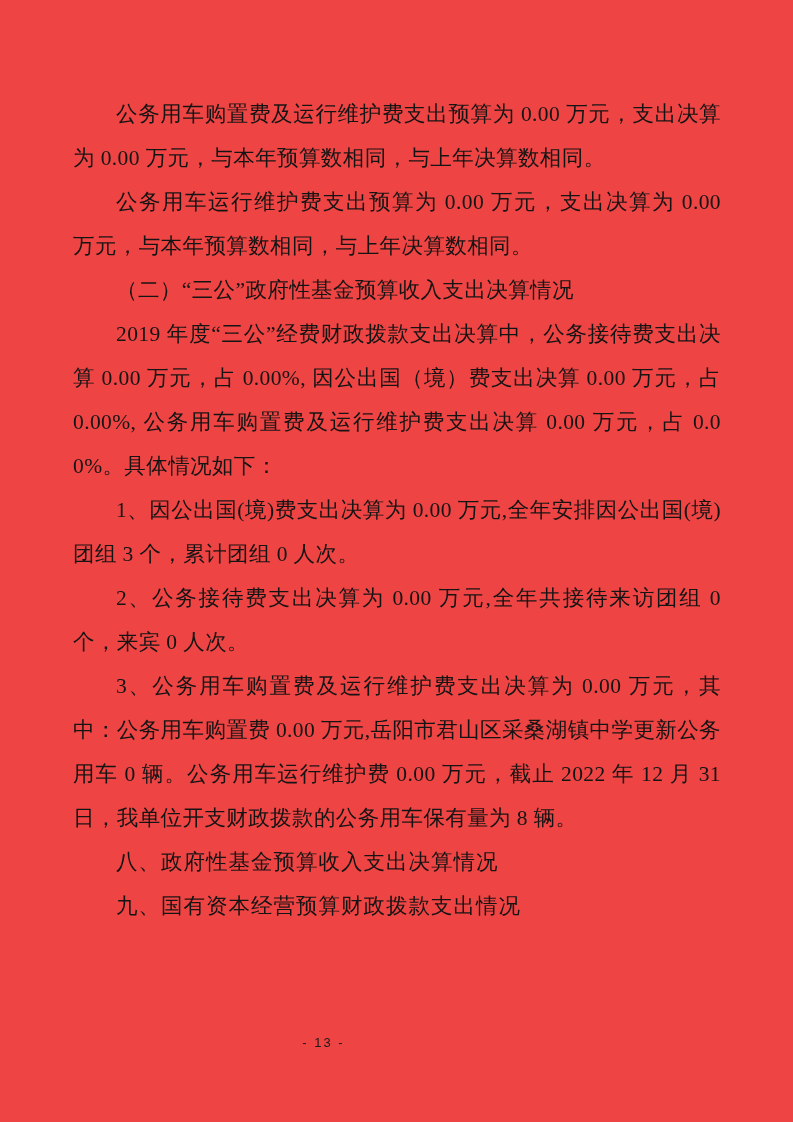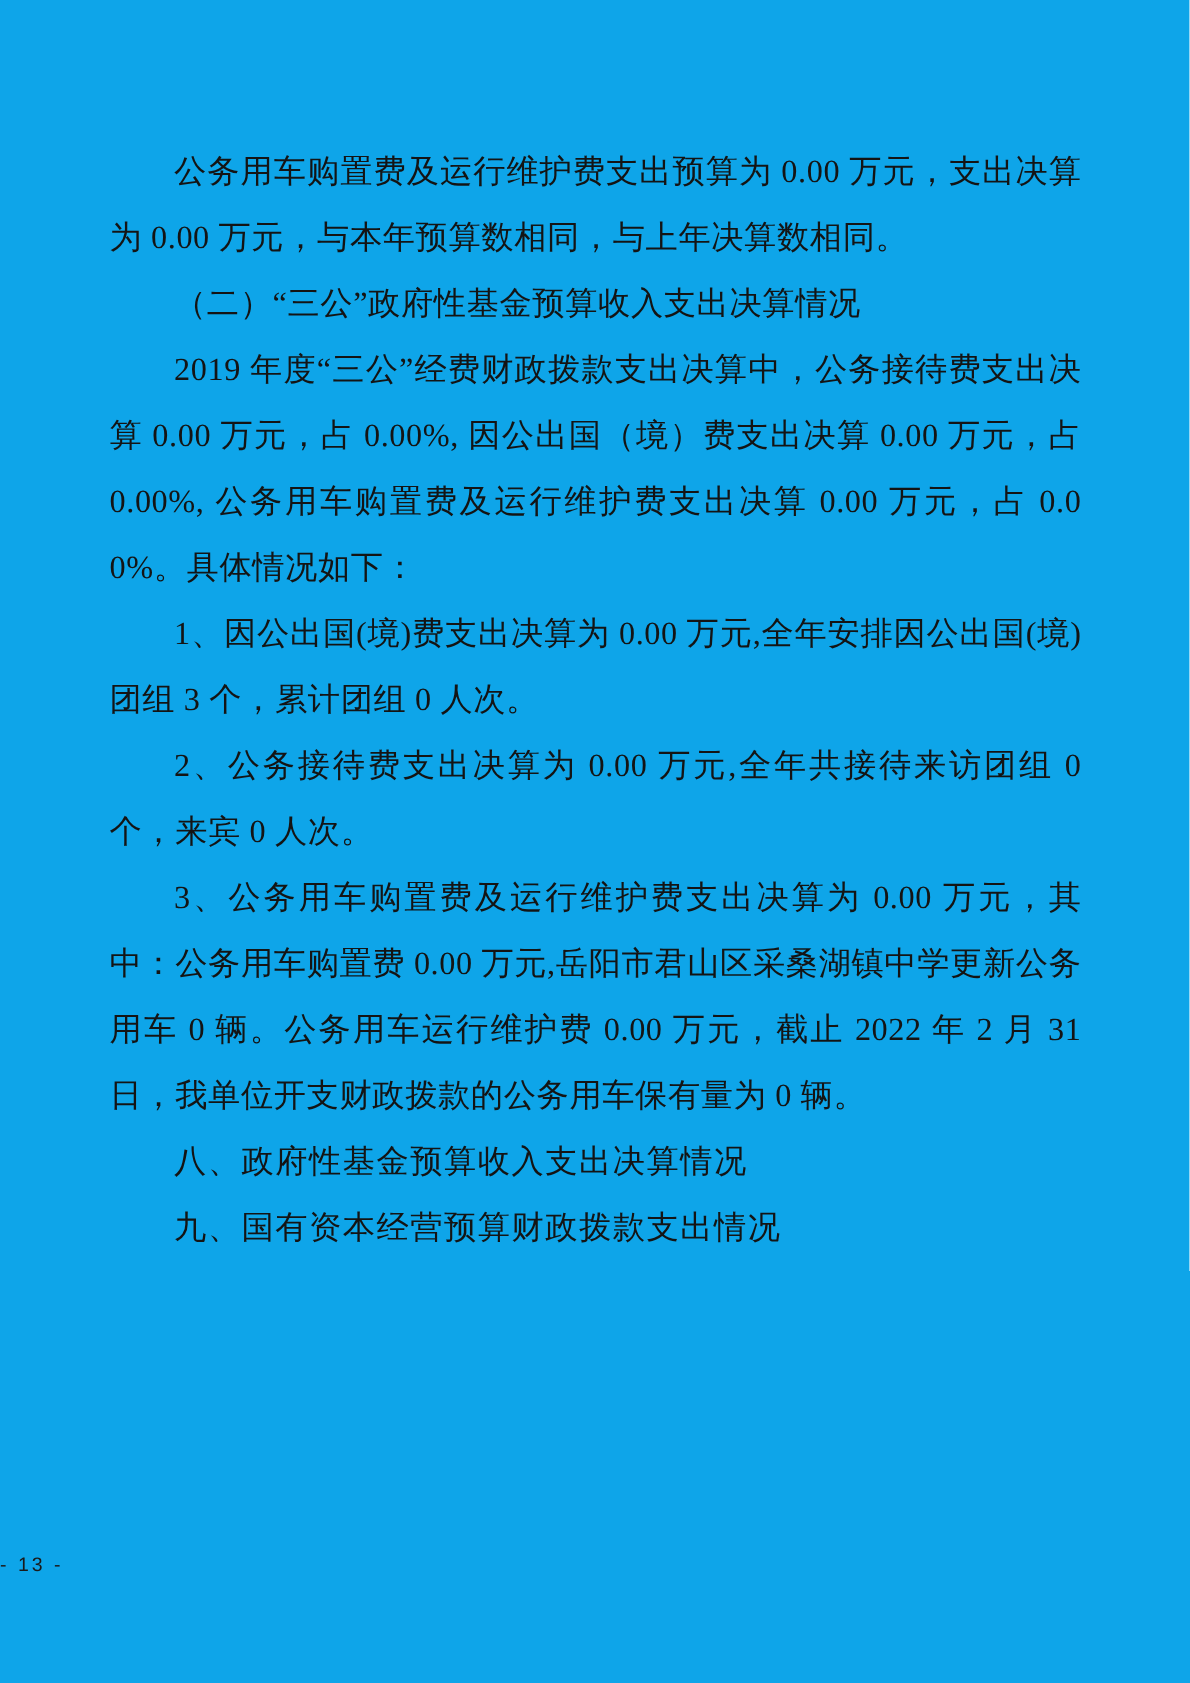--- a/index.html
+++ b/index.html
@@ -4,21 +4,21 @@
 <style>
   html, body {
     margin: 0;
     padding: 0;
     background: #ffffff;
   }
   .page {
     position: relative;
     width: 793px;
     height: 1122px;
-    background: #0ea5e9;
+    background: #ef4444;
     overflow: hidden;
     font-family: "Liberation Serif", "DejaVu Serif", serif;
     color: #141414;
   }
   .content {
     position: absolute;
     left: 73px;
     top: 92px;
     width: 648px;
   }
@@ -33,34 +33,36 @@
   }
   .heading {
     font-weight: normal;
     letter-spacing: 1px;
   }
   .footer {
     position: absolute;
     left: 0;
     width: 647px;
     top: 1035px;
+    text-align: center;
     font-family: "Liberation Sans", "DejaVu Sans", sans-serif;
     font-size: 13px;
     color: #1a1a1a;
     letter-spacing: 2px;
   }
 </style>
 </head>
 <body>
 
 <div class="page">
   <div class="content">
     <p class="para">公务用车购置费及运行维护费支出预算为 0.00 万元，支出决算为 0.00 万元，与本年预算数相同，与上年决算数相同。</p>
+    <p class="para">公务用车运行维护费支出预算为 0.00 万元，支出决算为 0.00 万元，与本年预算数相同，与上年决算数相同。</p>
     <p class="para">（二）“三公”政府性基金预算收入支出决算情况</p>
     <p class="para">2019 年度“三公”经费财政拨款支出决算中，公务接待费支出决算 0.00 万元，占 0.00%, 因公出国（境）费支出决算 0.00 万元，占 0.00%, 公务用车购置费及运行维护费支出决算 0.00 万元，占 0.00%。具体情况如下：</p>
     <p class="para">1、因公出国(境)费支出决算为 0.00 万元,全年安排因公出国(境)团组 3 个，累计团组 0 人次。</p>
     <p class="para">2、公务接待费支出决算为 0.00 万元,全年共接待来访团组 0 个，来宾 0 人次。</p>
-    <p class="para">3、公务用车购置费及运行维护费支出决算为 0.00 万元，其中：公务用车购置费 0.00 万元,岳阳市君山区采桑湖镇中学更新公务用车 0 辆。公务用车运行维护费 0.00 万元，截止 2022 年 2 月 31 日，我单位开支财政拨款的公务用车保有量为 0 辆。</p>
+    <p class="para">3、公务用车购置费及运行维护费支出决算为 0.00 万元，其中：公务用车购置费 0.00 万元,岳阳市君山区采桑湖镇中学更新公务用车 0 辆。公务用车运行维护费 0.00 万元，截止 2022 年 12 月 31 日，我单位开支财政拨款的公务用车保有量为 8 辆。</p>
     <p class="para heading">八、政府性基金预算收入支出决算情况</p>
     <p class="para heading">九、国有资本经营预算财政拨款支出情况</p>
   </div>
   <div class="footer">- 13 -</div>
 </div>
 
 </body></html>

